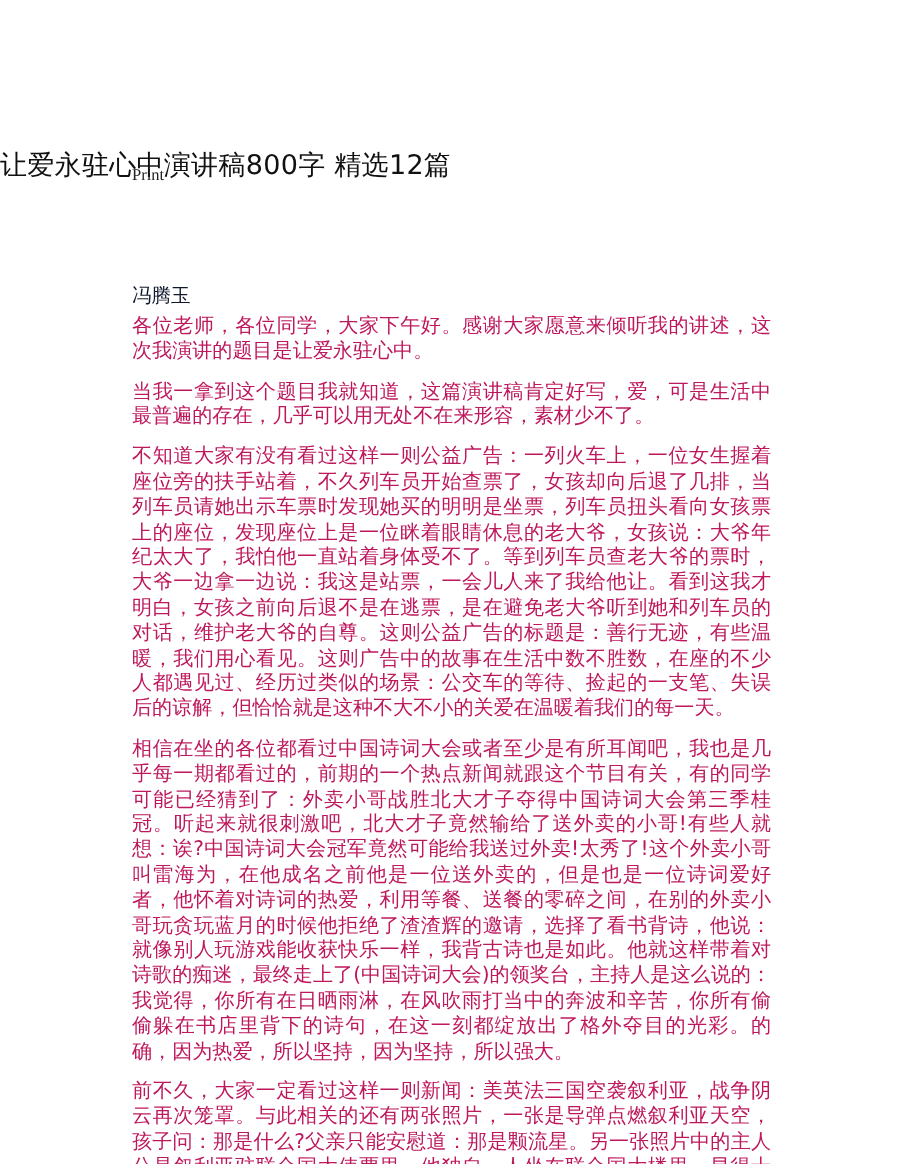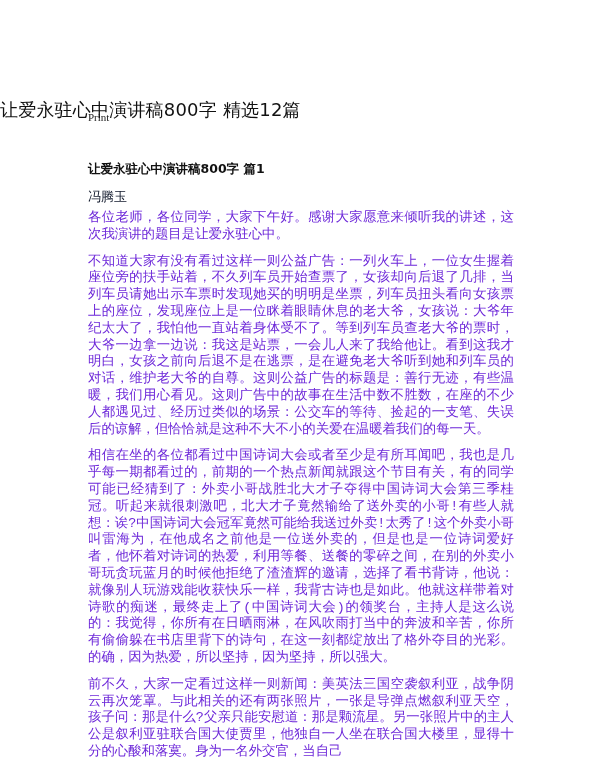--- a/index.html
+++ b/index.html
@@ -7,30 +7,30 @@
          font-family: "DejaVu Sans", "Liberation Sans", sans-serif; color: #111; }
   .page { position: absolute; left: 0; top: 0; width: 600px; height: 776px; }
   .print-label { position: absolute; left: 88px; top: 70px; font-family: "Liberation Serif", serif;
                  font-size: 11px; color: #222; margin-top: 41px; }
   .doc-title { position: absolute; left: 0; width: 600px; top: 98px; 
                font-size: 18px; color: #111; letter-spacing: 0.2px; }
   .subtitle { position: absolute; left: 88px; top: 135px; font-size: 12.5px; color: #333; }
   .section-heading { position: absolute; left: 88px; top: 161px; font-size: 12.5px; font-weight: bold; color: #111; }
   .author { position: absolute; left: 88px; top: 188px; font-size: 13px; color: #0f172a; }
   .body { position: absolute; left: 88px; top: 210px; width: 426px; }
-  .para { font-size: 13.4px; line-height: 16.8px; margin: 0 0 10px 0; color: #6d28d9;
-          text-align: justify; word-break: break-all; font-family: Liberation Mono, monospace; }
+  .para { font-size: 13.4px; line-height: 16.8px; margin: 0 0 10px 0; color: #be185d;
+          text-align: justify; word-break: break-all; }
 </style>
 </head>
 <body>
 
 <div class="page">
   <div class="print-label">Print</div>
   <div class="doc-title">让爱永驻心中演讲稿800字 精选12篇</div>
-  <div class="section-heading">让爱永驻心中演讲稿800字 篇1</div>
   <div class="author">冯腾玉</div>
   <div class="body">
     <p class="para">各位老师，各位同学，大家下午好。感谢大家愿意来倾听我的讲述，这次我演讲的题目是让爱永驻心中。</p>
+    <p class="para">当我一拿到这个题目我就知道，这篇演讲稿肯定好写，爱，可是生活中最普遍的存在，几乎可以用无处不在来形容，素材少不了。</p>
     <p class="para">不知道大家有没有看过这样一则公益广告：一列火车上，一位女生握着座位旁的扶手站着，不久列车员开始查票了，女孩却向后退了几排，当列车员请她出示车票时发现她买的明明是坐票，列车员扭头看向女孩票上的座位，发现座位上是一位眯着眼睛休息的老大爷，女孩说：大爷年纪太大了，我怕他一直站着身体受不了。等到列车员查老大爷的票时，大爷一边拿一边说：我这是站票，一会儿人来了我给他让。看到这我才明白，女孩之前向后退不是在逃票，是在避免老大爷听到她和列车员的对话，维护老大爷的自尊。这则公益广告的标题是：善行无迹，有些温暖，我们用心看见。这则广告中的故事在生活中数不胜数，在座的不少人都遇见过、经历过类似的场景：公交车的等待、捡起的一支笔、失误后的谅解，但恰恰就是这种不大不小的关爱在温暖着我们的每一天。</p>
     <p class="para">相信在坐的各位都看过中国诗词大会或者至少是有所耳闻吧，我也是几乎每一期都看过的，前期的一个热点新闻就跟这个节目有关，有的同学可能已经猜到了：外卖小哥战胜北大才子夺得中国诗词大会第三季桂冠。听起来就很刺激吧，北大才子竟然输给了送外卖的小哥!有些人就想：诶?中国诗词大会冠军竟然可能给我送过外卖!太秀了!这个外卖小哥叫雷海为，在他成名之前他是一位送外卖的，但是也是一位诗词爱好者，他怀着对诗词的热爱，利用等餐、送餐的零碎之间，在别的外卖小哥玩贪玩蓝月的时候他拒绝了渣渣辉的邀请，选择了看书背诗，他说：就像别人玩游戏能收获快乐一样，我背古诗也是如此。他就这样带着对诗歌的痴迷，最终走上了(中国诗词大会)的领奖台，主持人是这么说的：我觉得，你所有在日晒雨淋，在风吹雨打当中的奔波和辛苦，你所有偷偷躲在书店里背下的诗句，在这一刻都绽放出了格外夺目的光彩。的确，因为热爱，所以坚持，因为坚持，所以强大。</p>
     <p class="para">前不久，大家一定看过这样一则新闻：美英法三国空袭叙利亚，战争阴云再次笼罩。与此相关的还有两张照片，一张是导弹点燃叙利亚天空，孩子问：那是什么?父亲只能安慰道：那是颗流星。另一张照片中的主人公是叙利亚驻联合国大使贾里，他独自一人坐在联合国大楼里，显得十分的心酸和落寞。身为一名外交官，当自己</p>
   </div>
 </div>
 
 </body></html>

